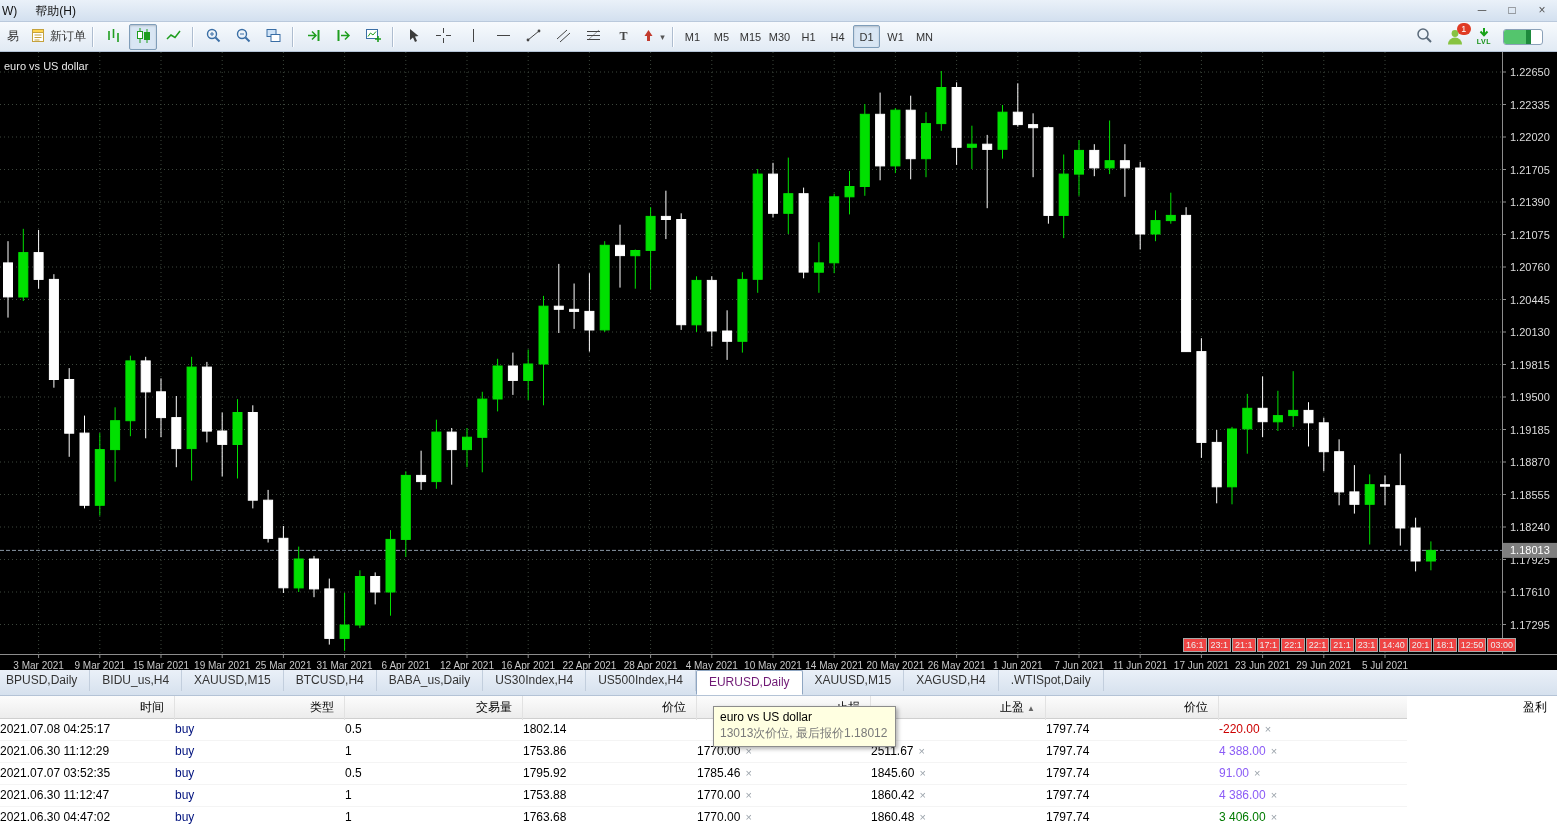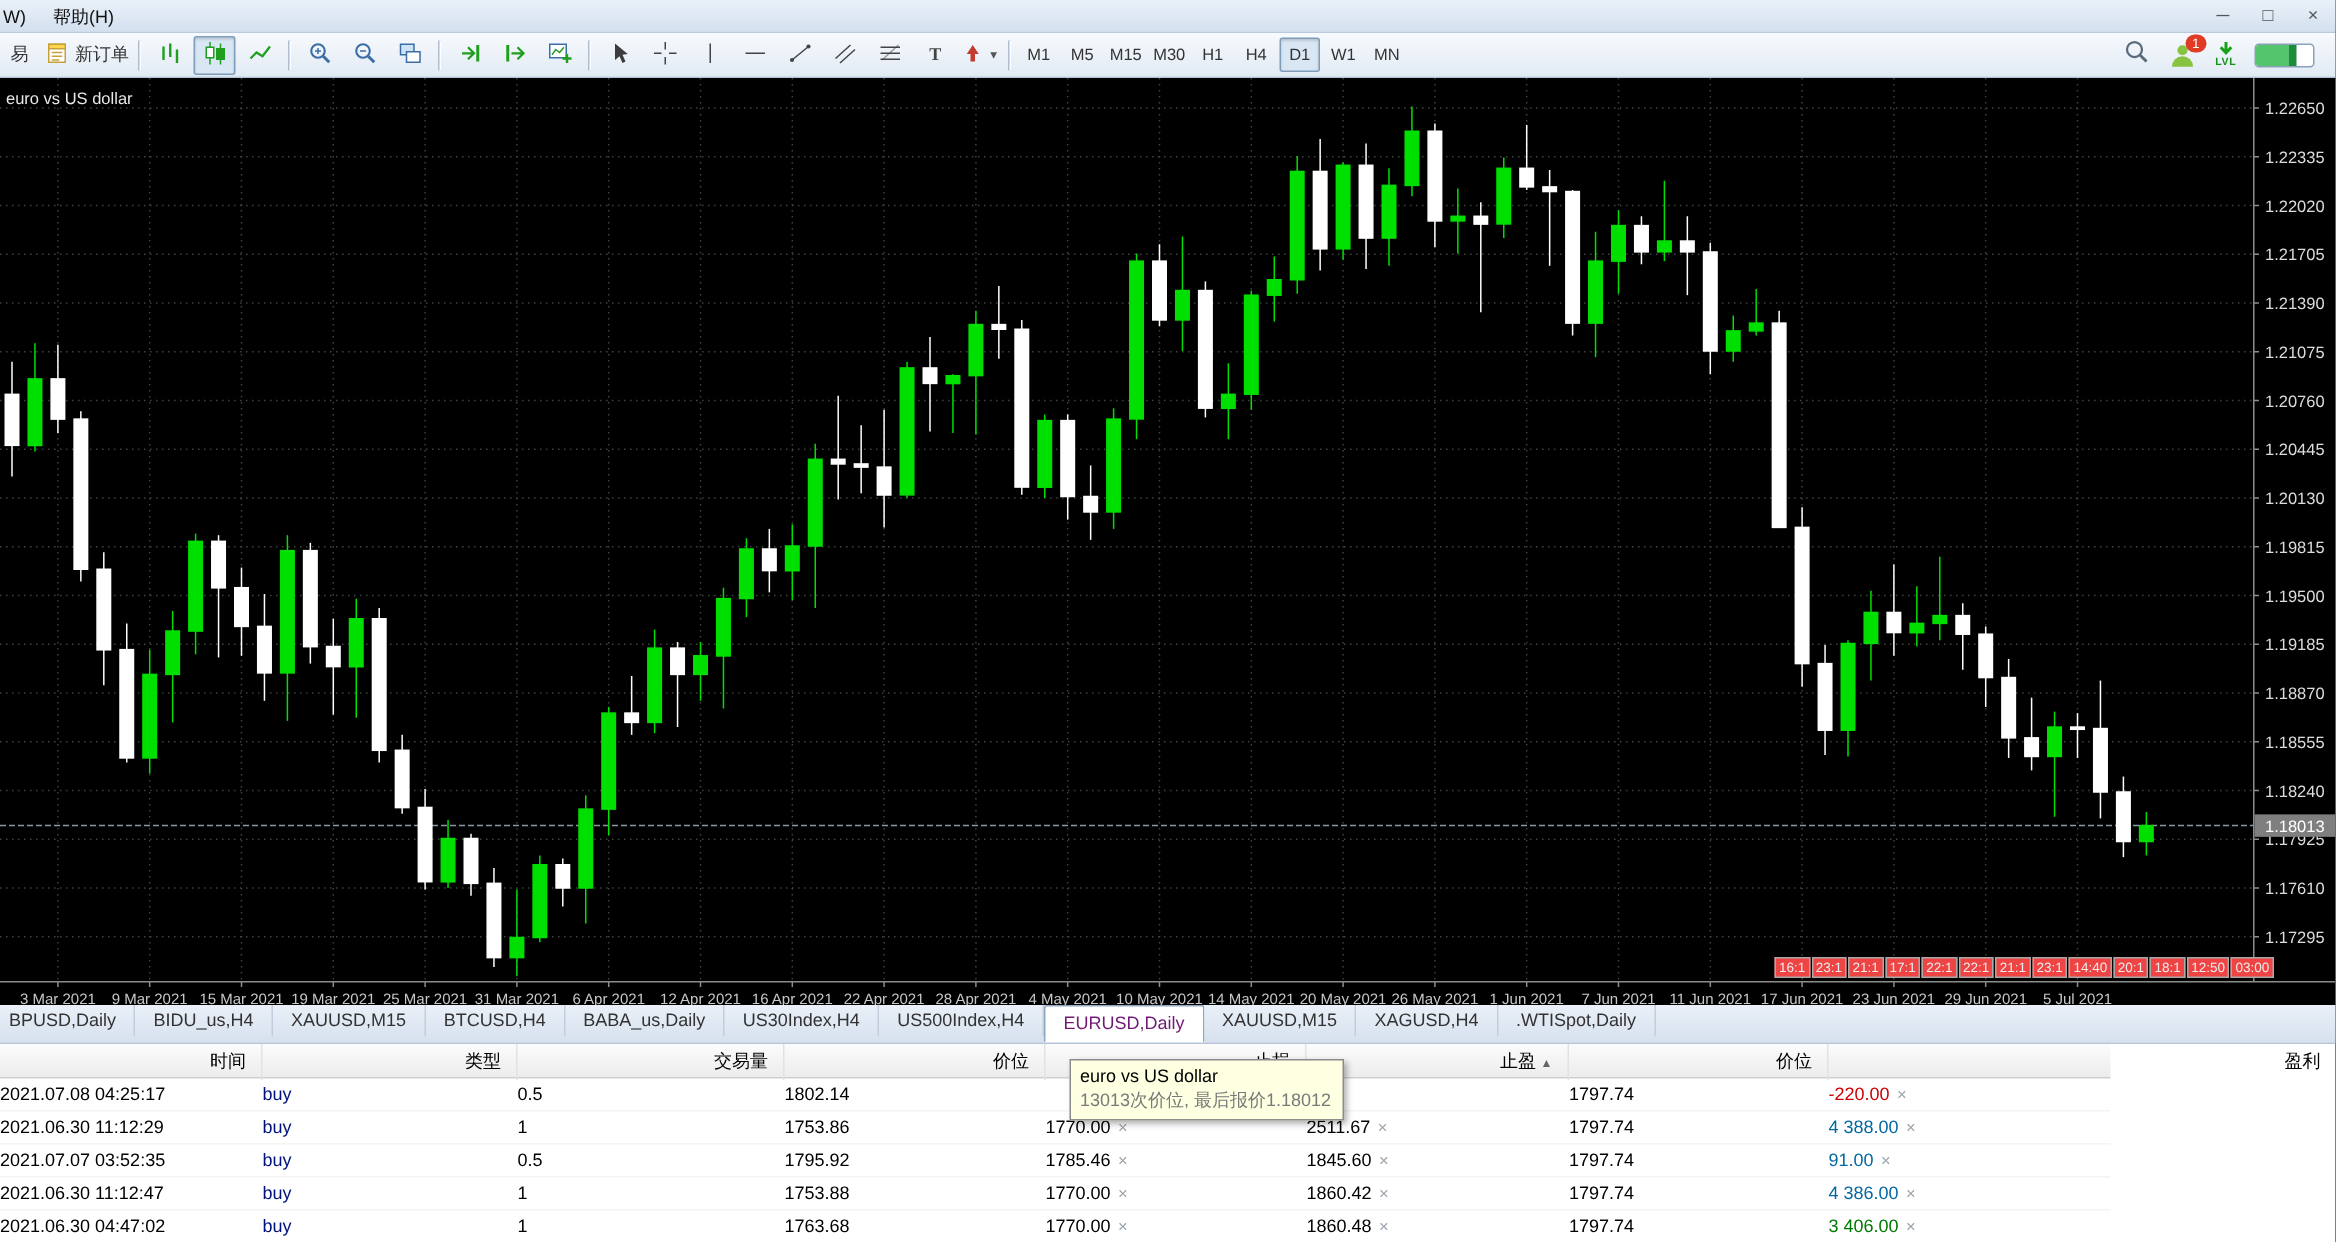--- a/index.html
+++ b/index.html
@@ -58,21 +58,21 @@
   .term-header{height:22px;background:linear-gradient(#fcfcfc,#ececec);border-bottom:1px solid #cfcfcf}
   .th{text-align:right;padding-right:10px;line-height:22px;color:#000;border-right:1px solid #e2e2e2;
     box-sizing:border-box;white-space:nowrap}
   .th:last-child{border-right:none}
   .sort-arrow{font-size:8px;color:#666;margin-left:3px}
   .term-row{height:21px;line-height:21px;border-bottom:1px solid #f4f4f4}
   .td{padding-right:10px;white-space:nowrap;color:#000}
   .td.hasx{padding-right:4px}
   .x-icon{color:#9aa2aa;margin-left:5px;font-size:11px}
   .t-buy{color:#00127e}
-  .p-red{color:#cc0000}.p-blue{color:#0369a1}.p-green{color:#007a00}
+  .p-red{color:#cc0000}.p-blue{color:#8b5cf6}.p-green{color:#007a00}
   
   .tooltip{position:absolute;left:713px;top:10px;background:#ffffe1;border:1px solid #8c8c8c;
     box-shadow:2px 2px 4px rgba(0,0,0,.3);padding:3px 8px 4px 6px;font-size:12px;z-index:10;white-space:nowrap}
   .tooltip .l2{color:#7a7a7a;margin-top:1px}
 </style>
 </head>
 <body>
 
 <div class="menubar">
   <span class="menu-item menu-partial">W)</span>

